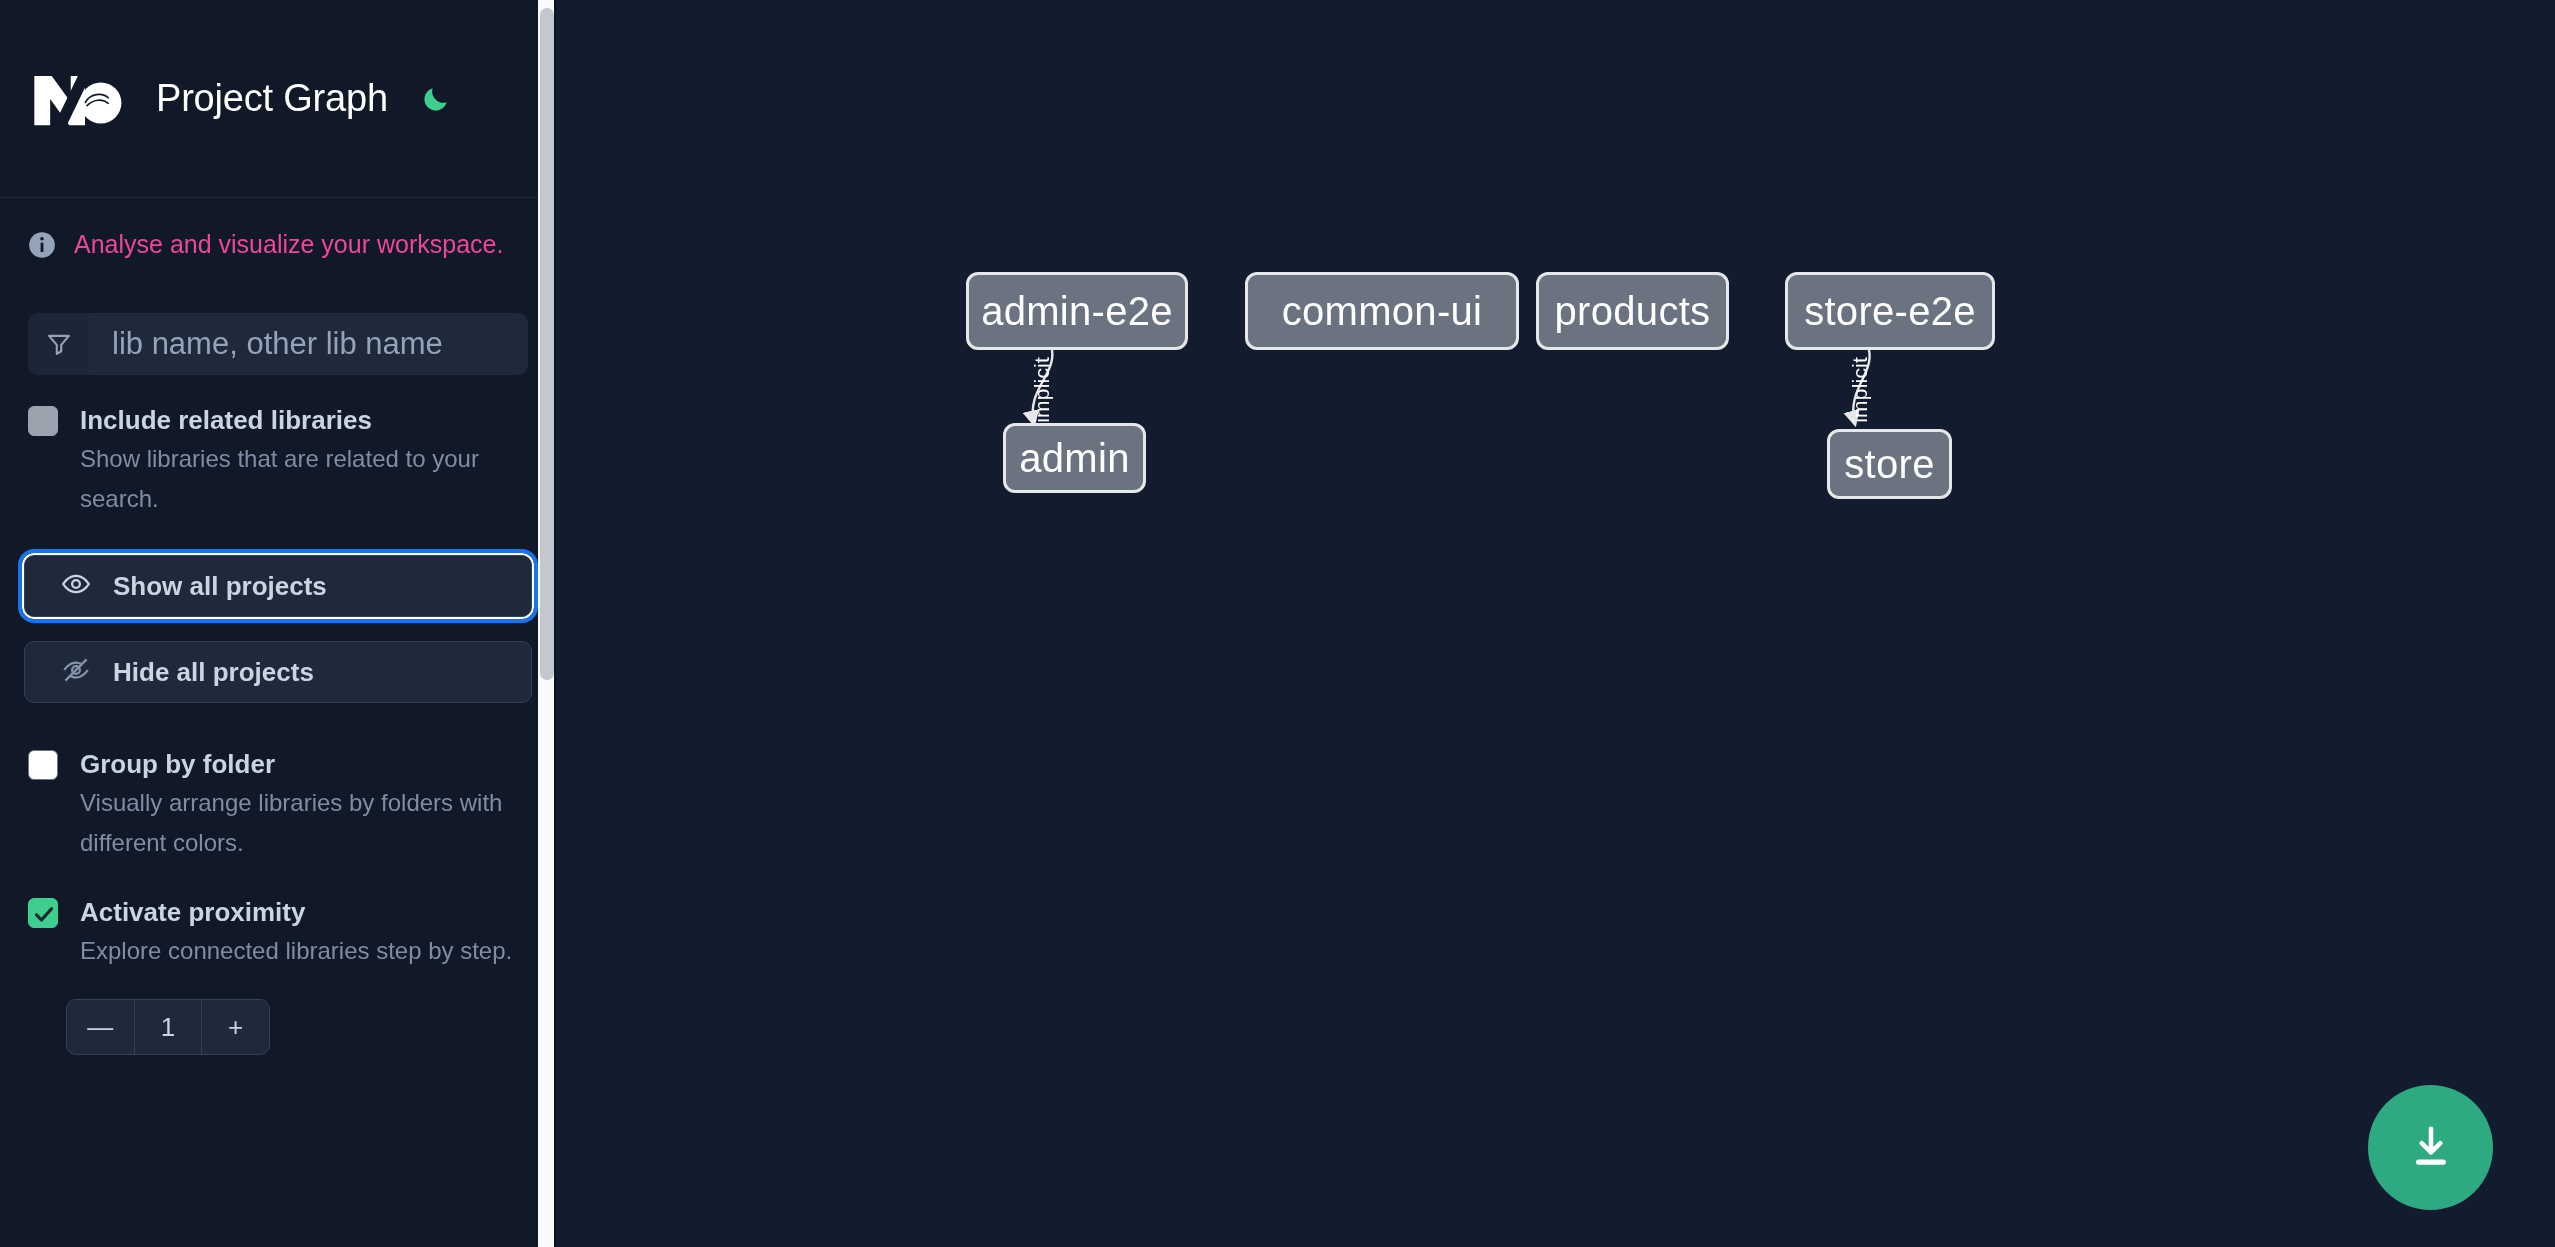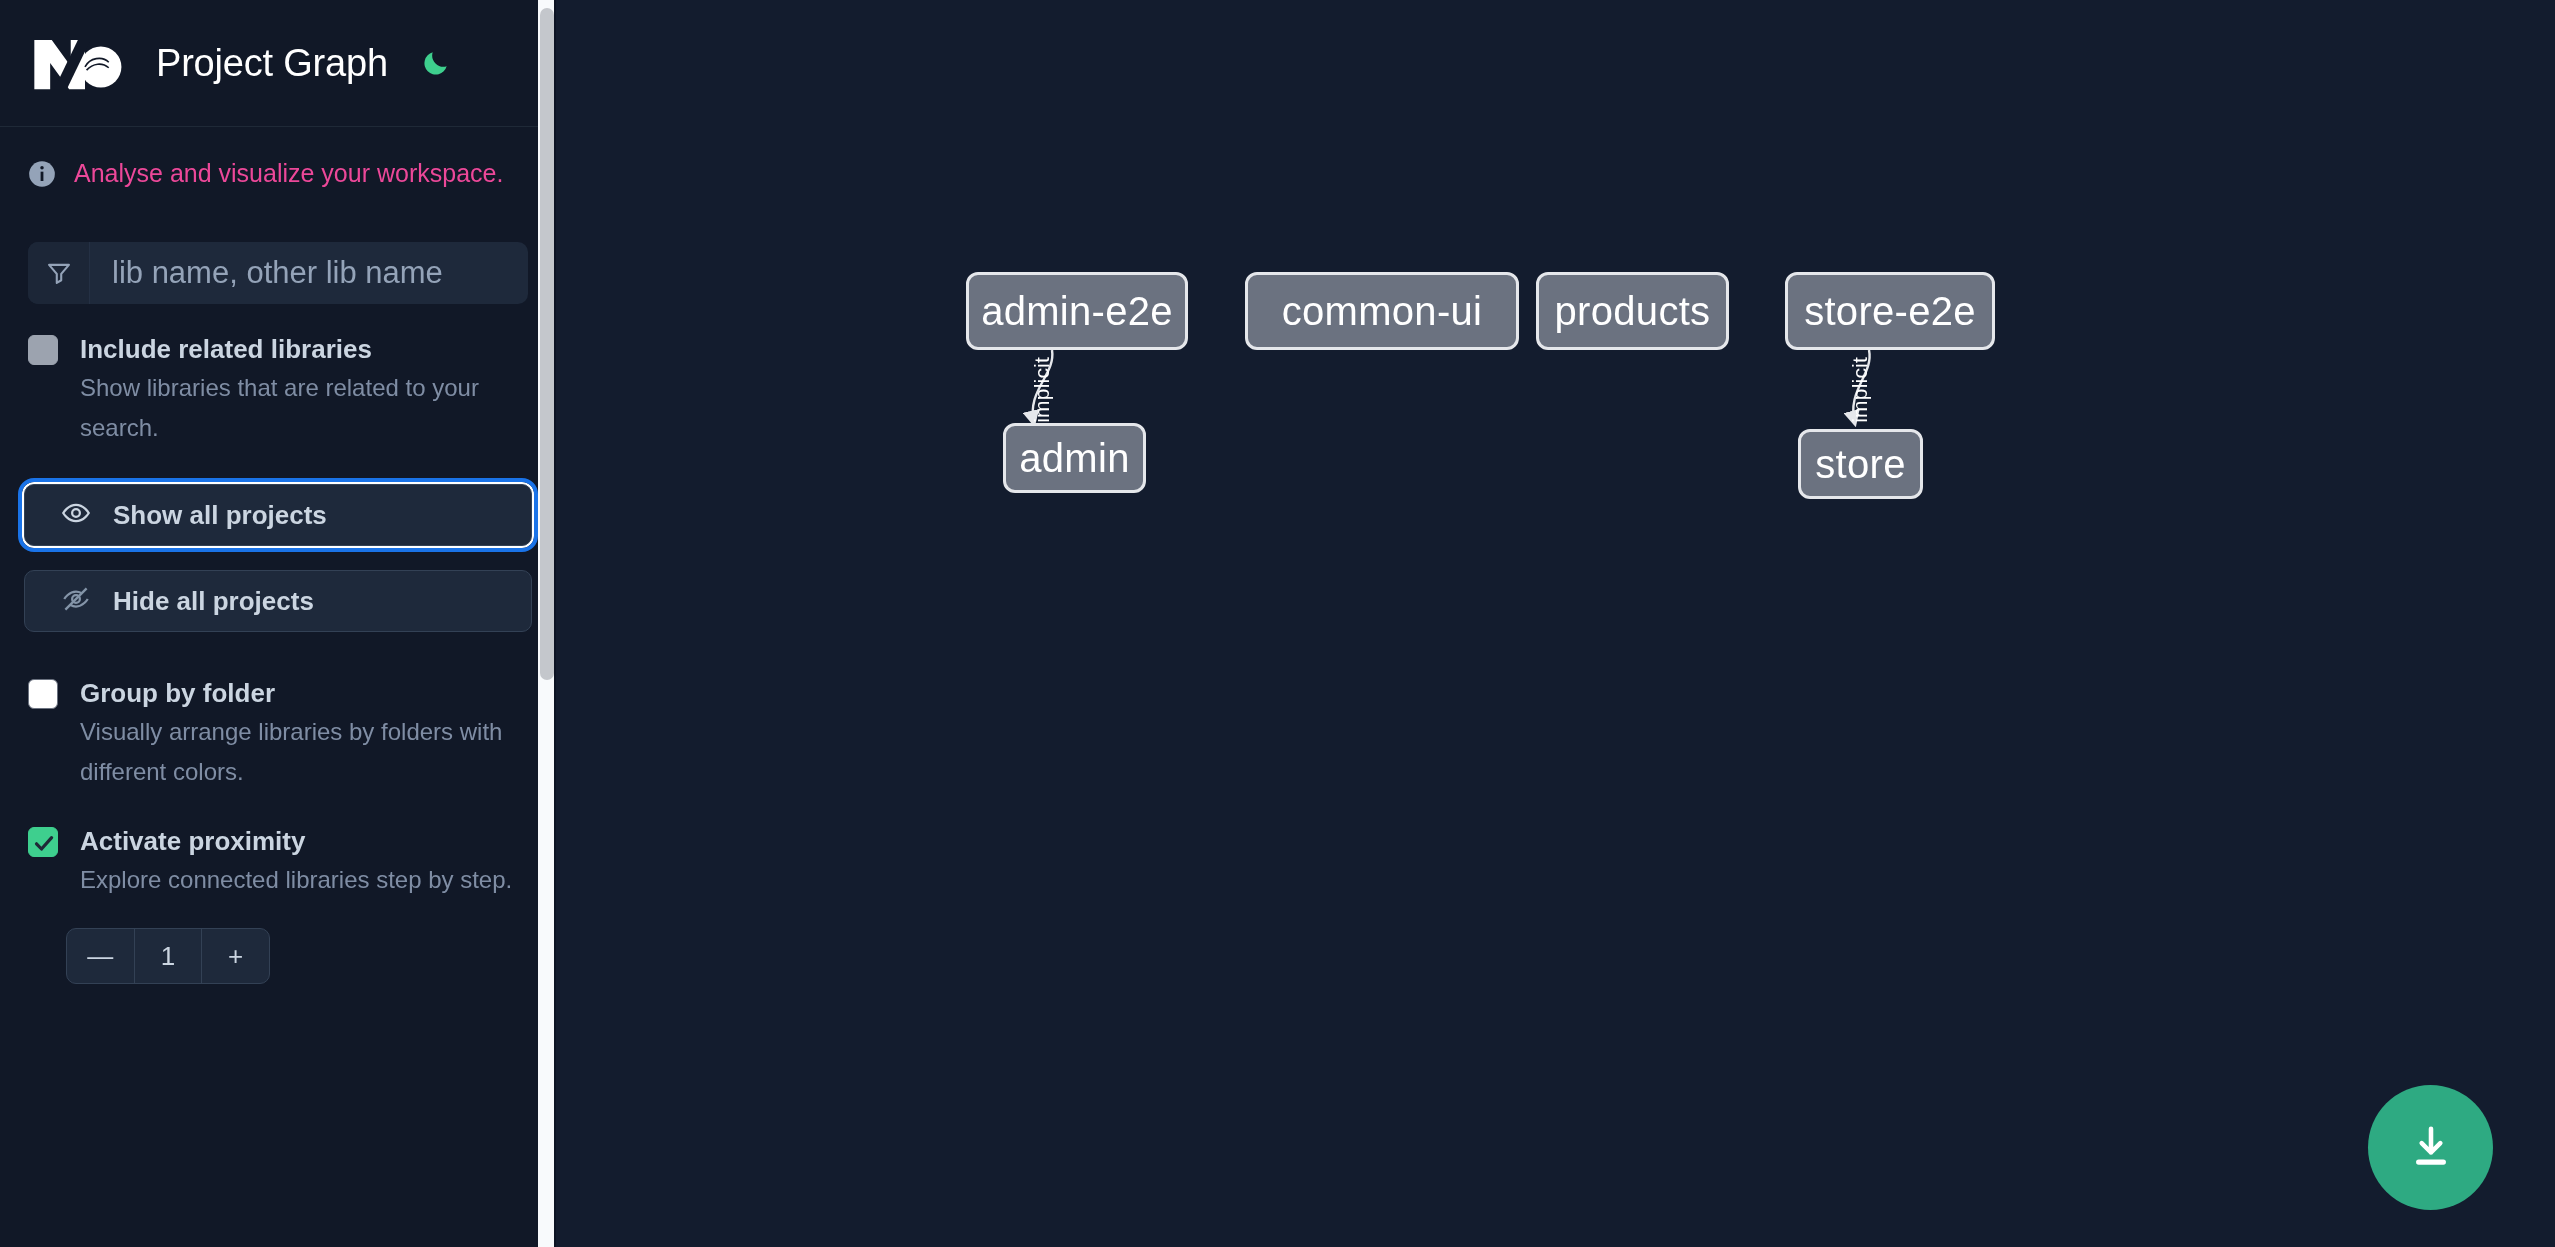--- a/index.html
+++ b/index.html
@@ -13,21 +13,21 @@
 
   
   .sidebar {
     position: relative;
     width: 556px; height: 1247px;
     background: #111827;
     flex: 0 0 556px;
     overflow: hidden;
   }
   .sidebar-header {
-    height: 127px;
+    height: 198px;
     display: flex; align-items: center;
     padding-left: 28px;
     border-bottom: 1px solid #1f2937;
   }
   .nx-logo { width: 95px; height: 62px; flex: 0 0 auto; }
   .app-title {
     color: #ffffff;
     font-size: 38px;
     font-weight: 400;
     margin-left: 33px;
@@ -337,21 +337,21 @@
     </svg>
 
     <span class="edge-label" style="left:474px; top:357px;">implicit</span>
     <span class="edge-label" style="left:1292px; top:357px;">implicit</span>
 
     <div class="node" style="left:410px; top:272px; width:222px; height:78px;">admin-e2e</div>
     <div class="node" style="left:689px; top:272px; width:274px; height:78px;">common-ui</div>
     <div class="node" style="left:980px; top:272px; width:193px; height:78px;">products</div>
     <div class="node" style="left:1229px; top:272px; width:210px; height:78px;">store-e2e</div>
     <div class="node" style="left:447px; top:423px; width:143px; height:70px;">admin</div>
-    <div class="node" style="left:1242px; top:429px; width:125px; height:70px;">store</div>
+    <div class="node" style="left:1271px; top:429px; width:125px; height:70px;">store</div>
 
     <div class="fab" style="left:1812px; top:1085px;">
       <span>
         <svg viewBox="0 0 24 24" width="52" height="52">
           <path fill="none" stroke="#ffffff" stroke-width="2.1" stroke-linecap="round" stroke-linejoin="round" d="M12 4v11m0 0l-4.3-4.3M12 15l4.3-4.3"></path>
           <line x1="6.3" y1="19.4" x2="17.7" y2="19.4" stroke="#ffffff" stroke-width="2.4" stroke-linecap="round"></line>
         </svg>
       </span>
     </div>
   </main>

